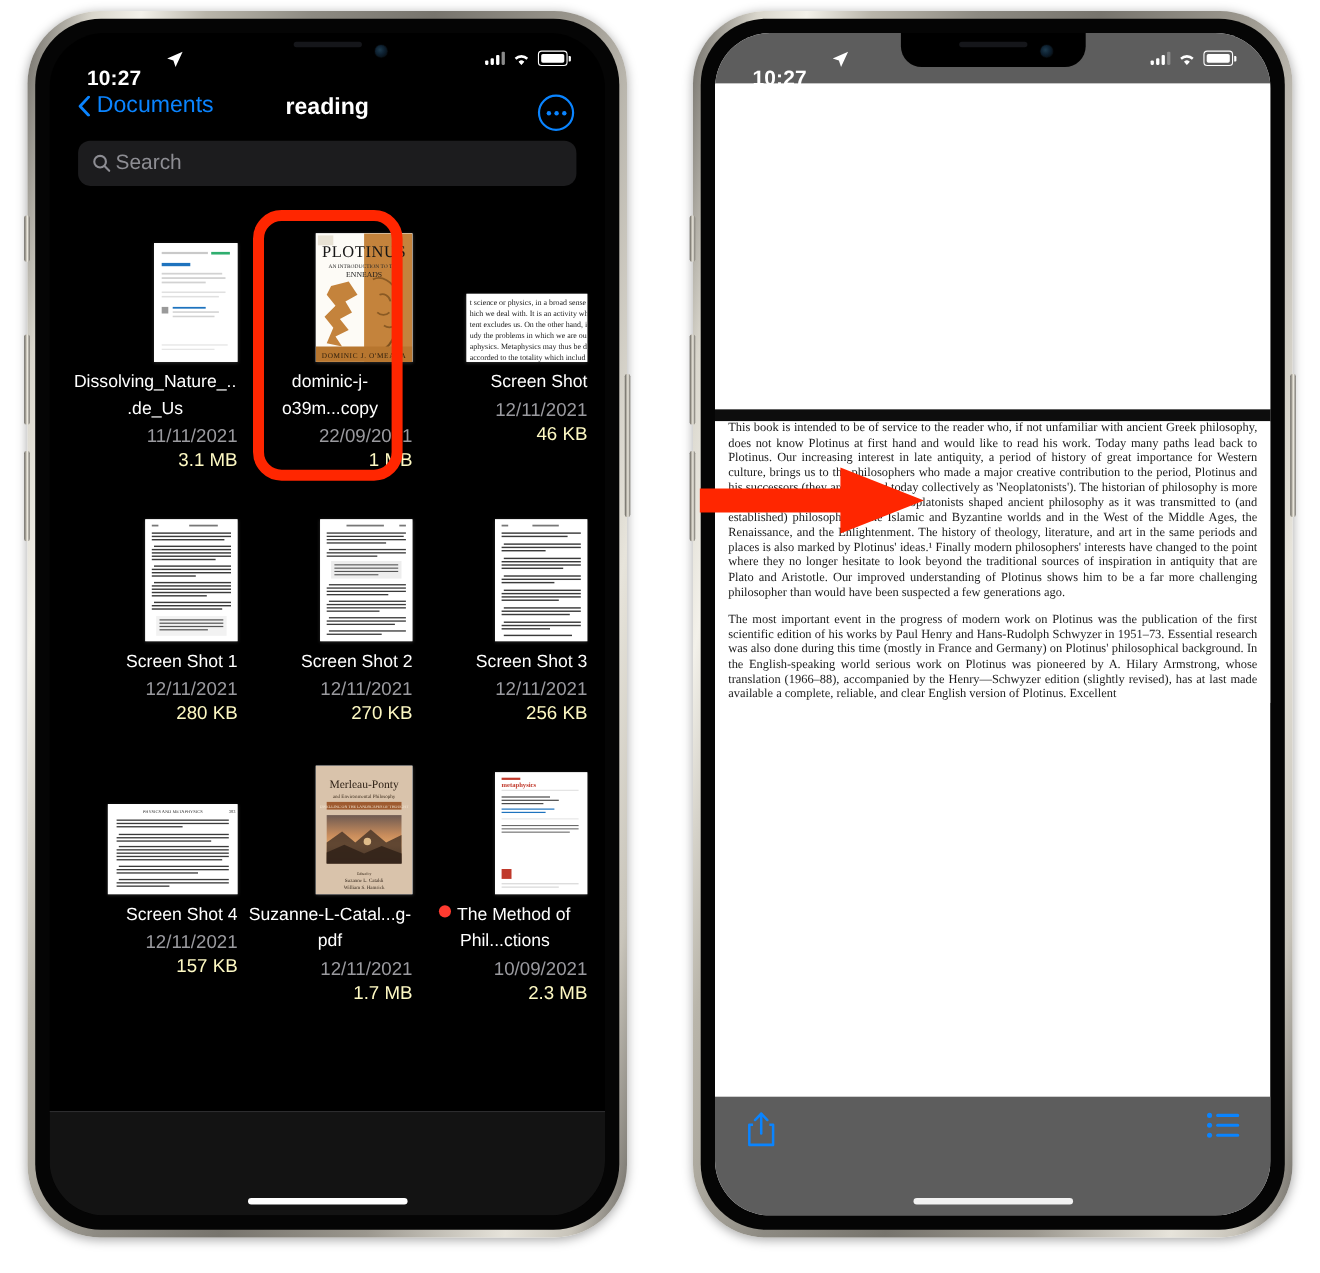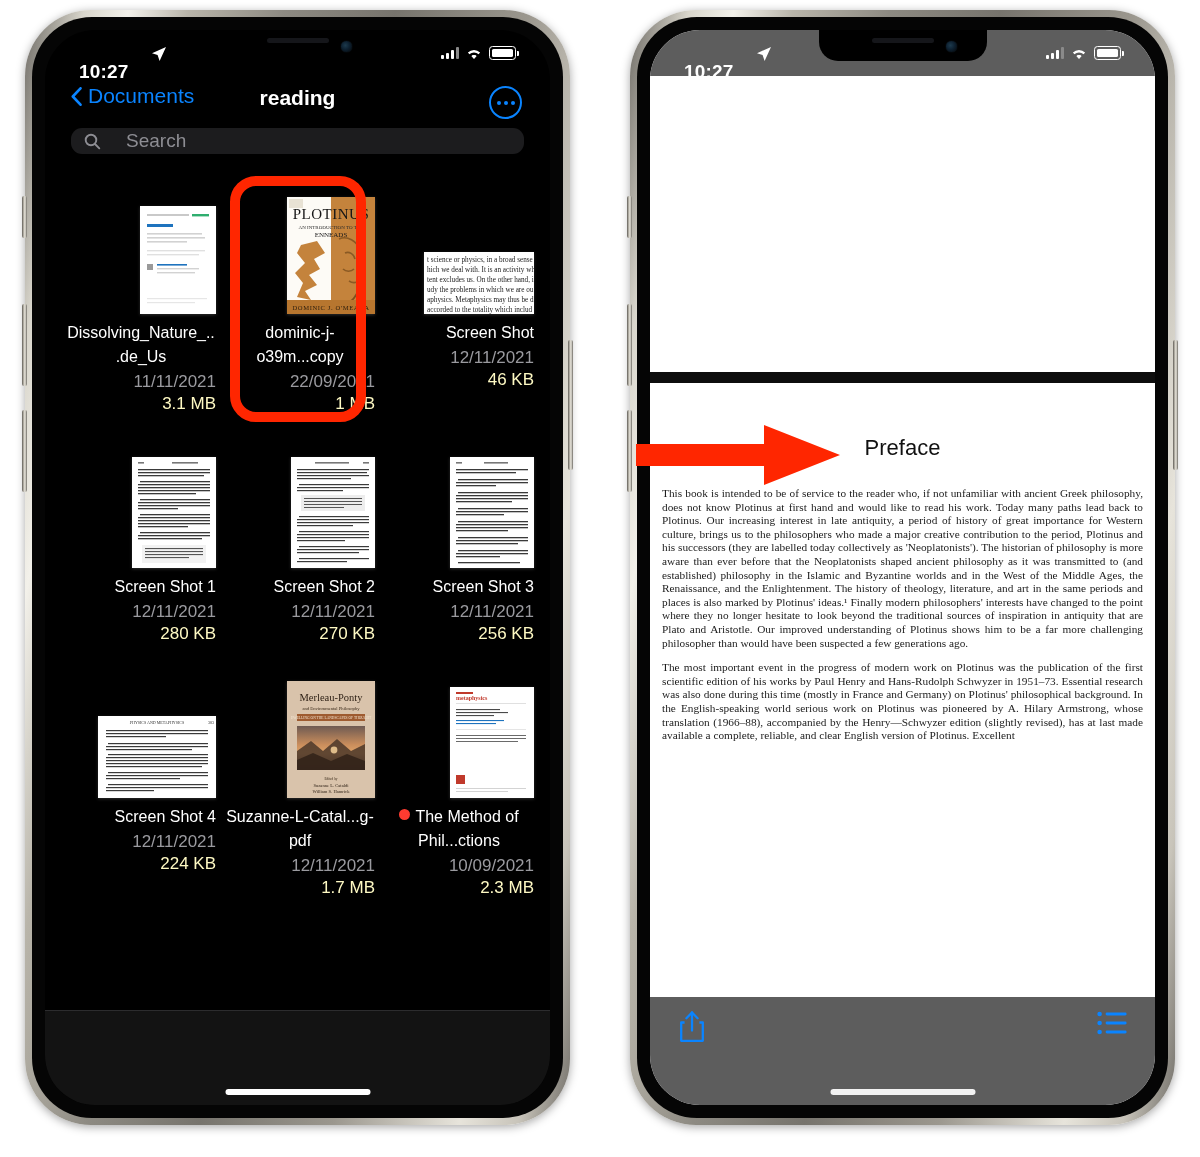--- a/index.html
+++ b/index.html
@@ -38,21 +38,21 @@
   .batt::after{content:"";position:absolute;right:-4px;top:3.5px;width:2px;height:5px;background:#fff;border-radius:0 1px 1px 0;}
   .batt i{position:absolute;inset:1.6px;background:#fff;border-radius:1.6px;}
 
   .navbar{position:relative;height:48px;}
   .nav-back{position:absolute;left:26px;top:8px;display:flex;align-items:center;gap:6px;color:#0a84ff;font-size:21px;cursor:pointer;}
   .chev{width:11px;height:19px;}
   .nav-title{position:absolute;left:0;right:0;top:10px;text-align:center;font-size:21px;font-weight:700;color:#fff;}
   .nav-more{position:absolute;right:28px;top:10px;width:29px;height:29px;border:2px solid #0a84ff;border-radius:50%;display:flex;align-items:center;justify-content:center;gap:3px;cursor:pointer;}
   .nav-more span{width:4px;height:4px;border-radius:50%;background:#0a84ff;display:block;}
 
-  .searchbar{margin:4px 26px 0 26px;height:26px;background:#1c1c1e;border-radius:11px;display:flex;align-items:center;padding:0 13px;gap:25px;cursor:text;}
+  .searchbar{margin:4px 26px 0 26px;height:41px;background:#1c1c1e;border-radius:11px;display:flex;align-items:center;padding:0 13px;gap:4px;cursor:text;}
   .search-ico{width:17px;height:17px;flex:0 0 auto;}
   .search-ph{color:#8d8d93;font-size:19px;}
 
   .grid{margin-top:26px;display:grid;grid-template-columns:repeat(3,1fr);row-gap:10px;padding:0 14px;}
   .cell{position:relative;display:flex;flex-direction:column;align-items:flex-end;padding:6px 2px 10px;cursor:pointer;}
   .thumb-wrap{height:128px;display:flex;align-items:flex-end;justify-content:center;}
   .thumb{box-shadow:0 1px 3px rgba(255,255,255,.18);background:#fff;overflow:hidden;position:relative;}
   .t-doc{width:76px;height:108px;}
   .t-book{width:88px;height:117px;}
   .t-wide{width:110px;height:62px;}
@@ -389,21 +389,21 @@
                         <rect x="8" y="62" width="74" height="1.2"></rect>
                       <rect x="10" y="68" width="100" height="1.2"></rect>
                         <rect x="8" y="71" width="102" height="1.2"></rect>
                         <rect x="8" y="74" width="48" height="1.2"></rect>
                     </g>
                   </svg>
                 </div>
               </div>
               <div class="f-name">Screen Shot 4</div>
               <div class="f-date">12/11/2021</div>
-              <div class="f-size">224 KB</div>
+              <div class="f-size">157 KB</div>
             </div>
 
             <div class="cell">
               <div class="thumb-wrap">
                 <div class="thumb t-book">
                   <svg width="88" height="117" viewBox="0 0 88 117">
                     <rect width="88" height="117" fill="#d9c3ab"></rect>
                     <text x="44" y="20" text-anchor="middle" font-family="Liberation Serif, serif" font-size="10.5" fill="#2a1d12">Merleau-Ponty</text>
                     <text x="44" y="29" text-anchor="middle" font-family="Liberation Serif, serif" font-size="4.6" fill="#3a2a1a">and Environmental Philosophy</text>
                     <rect x="10" y="33" width="68" height="7" fill="#9e5b30"></rect>
@@ -515,21 +515,20 @@
                 </span>
             </div>
           </div>
 
 
           <div class="pdf-blank"></div>
           <div class="pdf-sep"></div>
 
           <div class="pdf-page">
             <div class="pdf-body">
-              <div class="pref-title">Preface</div>
               <p class="pref-p">This book is intended to be of service to the reader who, if not unfamiliar with ancient Greek philosophy, does not know Plotinus at first hand and would like to read his work. Today many paths lead back to Plotinus. Our increasing interest in late antiquity, a period of history of great importance for Western culture, brings us to the philosophers who made a major creative contribution to the period, Plotinus and his successors (they are labelled today collectively as 'Neoplatonists'). The historian of philosophy is more aware than ever before that the Neoplatonists shaped ancient philosophy as it was transmitted to (and established) philosophy in the Islamic and Byzantine worlds and in the West of the Middle Ages, the Renaissance, and the Enlightenment. The history of theology, literature, and art in the same periods and places is also marked by Plotinus' ideas.¹ Finally modern philosophers' interests have changed to the point where they no longer hesitate to look beyond the traditional sources of inspiration in antiquity that are Plato and Aristotle. Our improved understanding of Plotinus shows him to be a far more challenging philosopher than would have been suspected a few generations ago.</p>
               <p class="pref-p">The most important event in the progress of modern work on Plotinus was the publication of the first scientific edition of his works by Paul Henry and Hans-Rudolph Schwyzer in 1951–73. Essential research was also done during this time (mostly in France and Germany) on Plotinus' philosophical background. In the English-speaking world serious work on Plotinus was pioneered by A. Hilary Armstrong, whose translation (1966–88), accompanied by the Henry—Schwyzer edition (slightly revised), has at last made available a complete, reliable, and clear English version of Plotinus. Excellent</p>
             </div>
           </div>
 
           <div class="pdf-toolbar">
             <svg width="28" height="32" viewBox="0 0 28 32">
               <path d="M14 1.5v18" stroke="#0a84ff" stroke-width="2.3" stroke-linecap="round"></path>
               <path d="M8.4 7.2L14 1.5l5.6 5.7" stroke="#0a84ff" stroke-width="2.3" fill="none" stroke-linecap="round" stroke-linejoin="round"></path>
               <path d="M6.6 11.5H3.2v18.3h21.6V11.5h-3.4" stroke="#0a84ff" stroke-width="2.3" fill="none" stroke-linejoin="round"></path>

